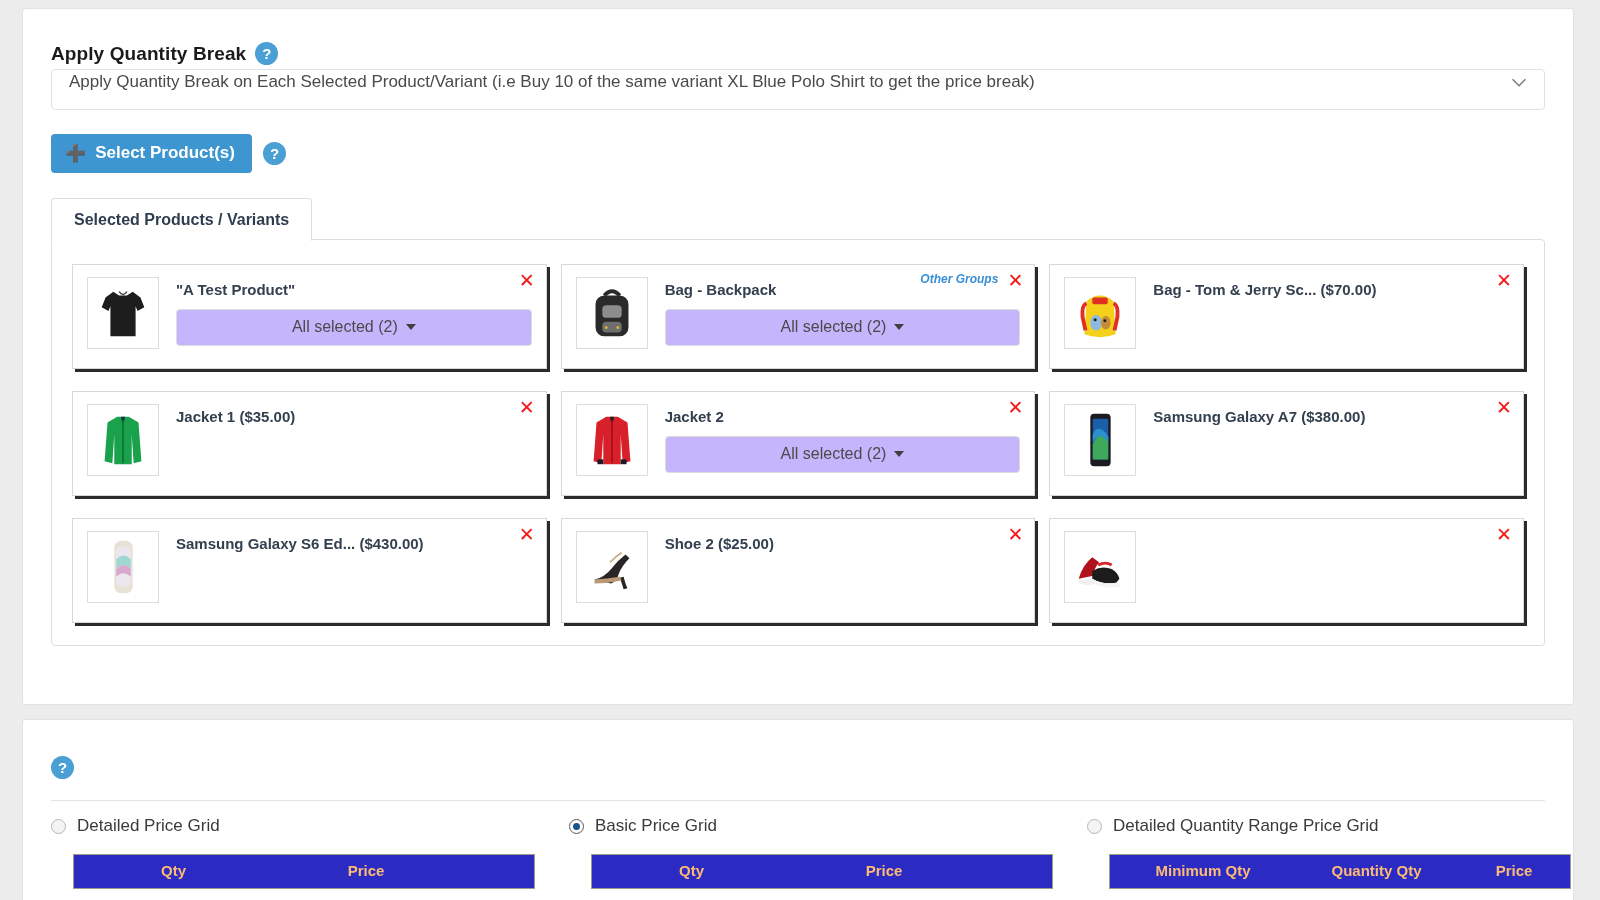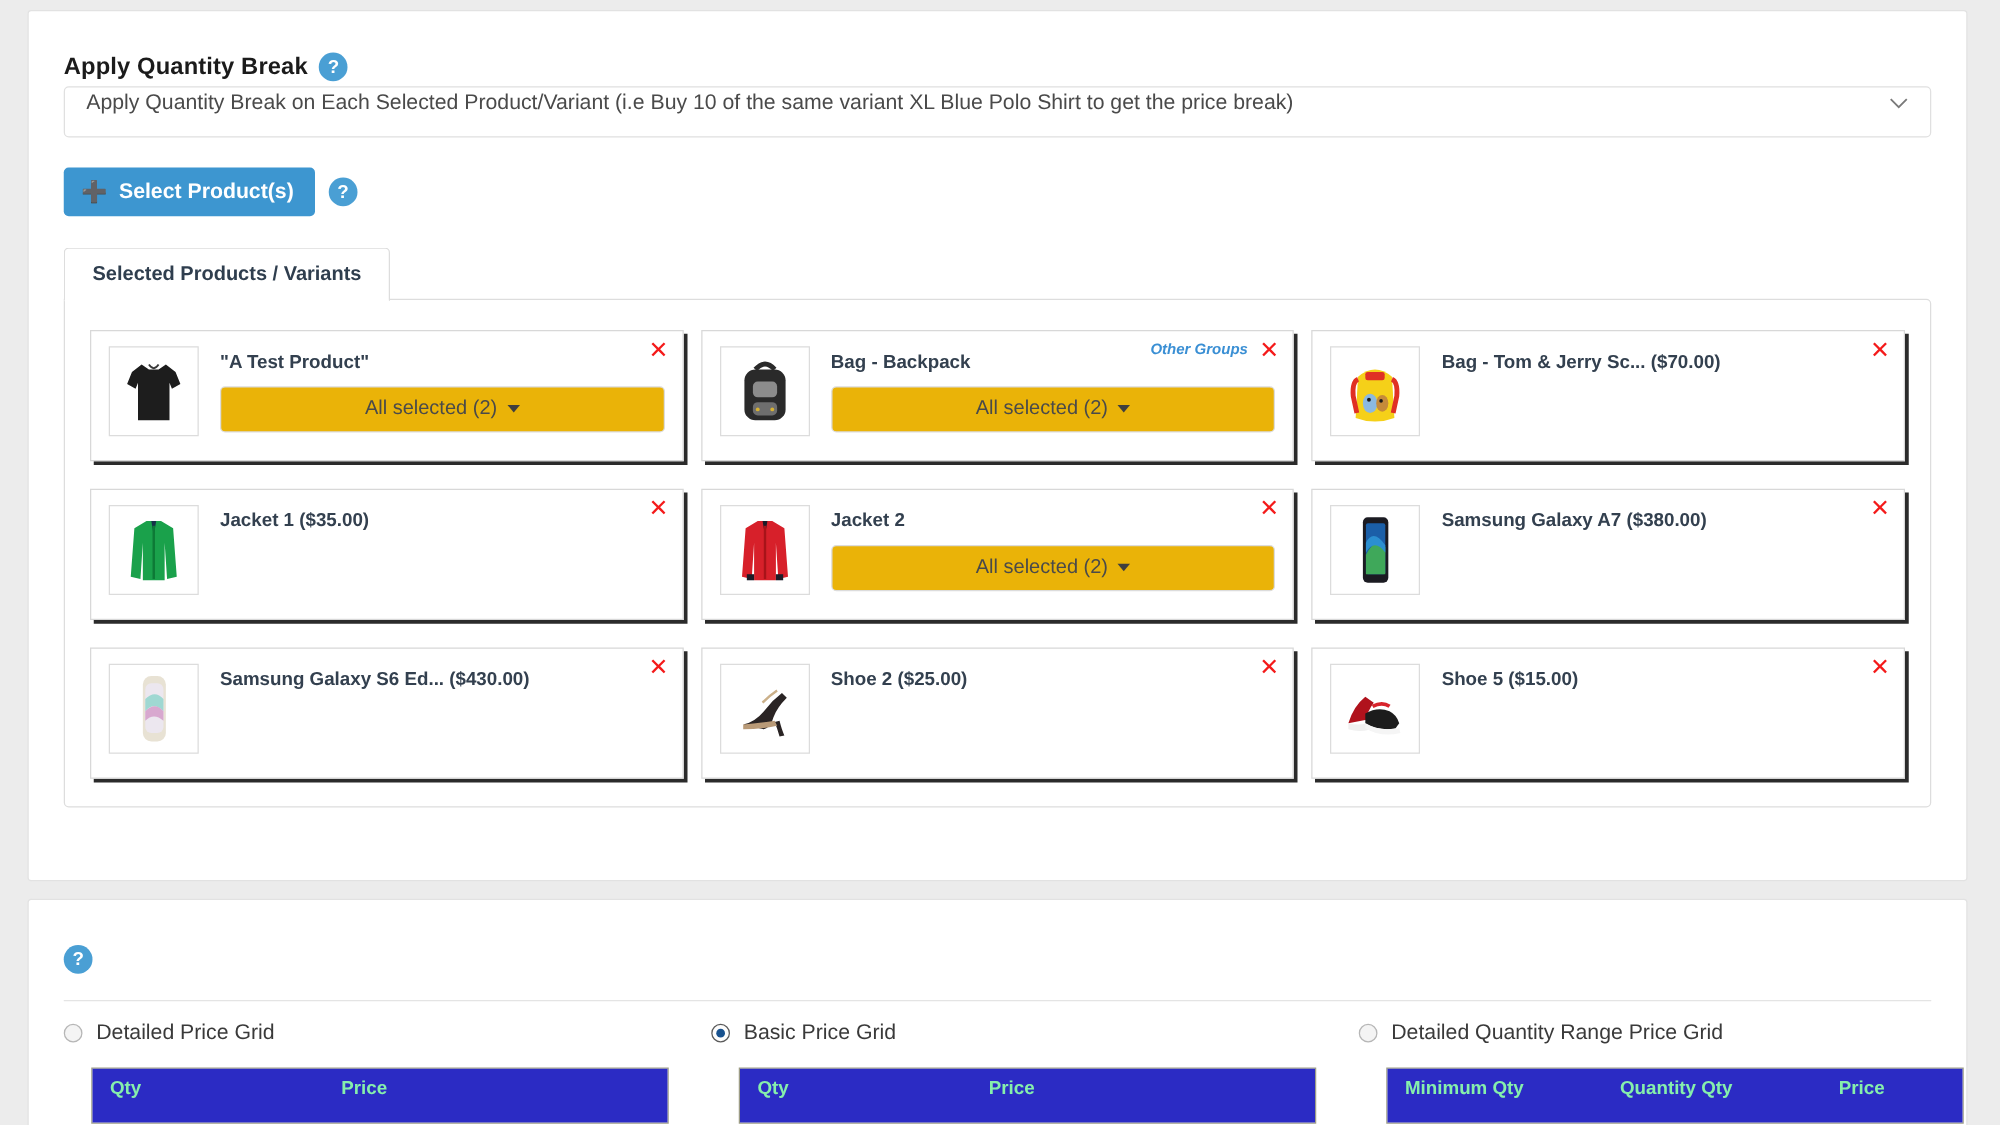--- a/index.html
+++ b/index.html
@@ -105,21 +105,21 @@
     color: #f41a1a; font-size: 19px; font-weight: bold;
     line-height: 1; cursor: pointer; font-family: "DejaVu Sans", sans-serif;
   }
   .pgroup {
     position: absolute; right: 36px; top: 7px;
     color: #3a8fd4; font-size: 12px; font-style: italic; font-weight: bold;
     cursor: pointer; white-space: nowrap;
   }
   .variant-btn {
     margin-top: 9px;
-    border: 1px solid #dcdcdc; border-radius: 4px; background: #eab308;
+    border: 1px solid #dcdcdc; border-radius: 4px; background: #c4b5fd;
     height: 37px; width: 100%;
     display: flex; align-items: center; justify-content: center; gap: 8px;
     font-size: 16px; color: #4a4a4a; cursor: pointer;
   }
   .vcaret {
     width: 0; height: 0; border-left: 5px solid transparent;
     border-right: 5px solid transparent; border-top: 6px solid #3f3f3f;
     display: inline-block;
   }
 
@@ -144,22 +144,22 @@
     content: ""; width: 7px; height: 7px; border-radius: 50%; background: #18528f;
   }
   .radio-lbl { font-size: 17px; color: #3a3a3a; }
   .mini-table {
     margin-top: 18px; margin-left: 22px;
     border: 1px solid #9d9d86;
     width: 462px;
   }
   .mt-head {
     background: #2b2bc4;
-    color: #86efac; font-size: 15px; font-weight: bold;
-    display: flex; padding: 7px 0 19px 0;
+    color: #fdba74; font-size: 15px; font-weight: bold;
+    display: flex; padding: 7px 0 9px 0; text-align: center;
   }
   .mt-head .c { padding-left: 14px; }
   .cols2 .c:nth-child(1) { width: 185px; }
   .cols2 .c:nth-child(2) { width: 200px; }
   .cols3 .c:nth-child(1) { width: 172px; }
   .cols3 .c:nth-child(2) { width: 175px; }
   .cols3 .c:nth-child(3) { width: 100px; }
 </style>
 </head>
 <body>
@@ -329,23 +329,20 @@
               <span class="pclose">✕</span>
               <div class="pthumb">
                 <svg viewBox="0 0 64 64">
                   <path d="M10 44 q4 -14 14 -22 l7 5 q-6 8 -6 14 Z" fill="#b0121c"></path>
                   <path d="M10 44 q12 3 22 -3 l3 5 q-12 7 -25 3 Z" fill="#f0f0f0"></path>
                   <path d="M24 36 q10 -6 20 -2 q6 3 8 10 l-3 4 q-13 3 -25 -4 Z" fill="#1c1c1c"></path>
                   <path d="M24 44 q12 7 28 4 l1 4 q-16 4 -29 -4 Z" fill="#f5f5f5"></path>
                   <path d="M30 30 q8 -4 14 0" fill="none" stroke="#d8242c" stroke-width="3"></path>
                 </svg>
               </div>
-              <div class="pbody">
-                <div class="pname">Shoe 5 ($15.00)</div>
-              </div>
             </div>
           </div>
       </div>
     </div>
   </section>
 
   <section class="panel" id="panel-template">
     <div class="sec-head tpl-head">
       <span class="help-icon">?</span>
     </div>

